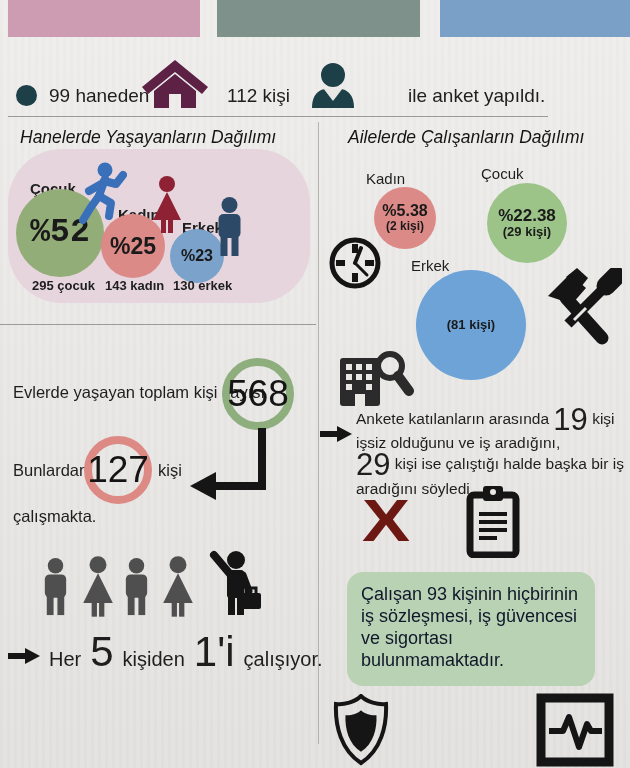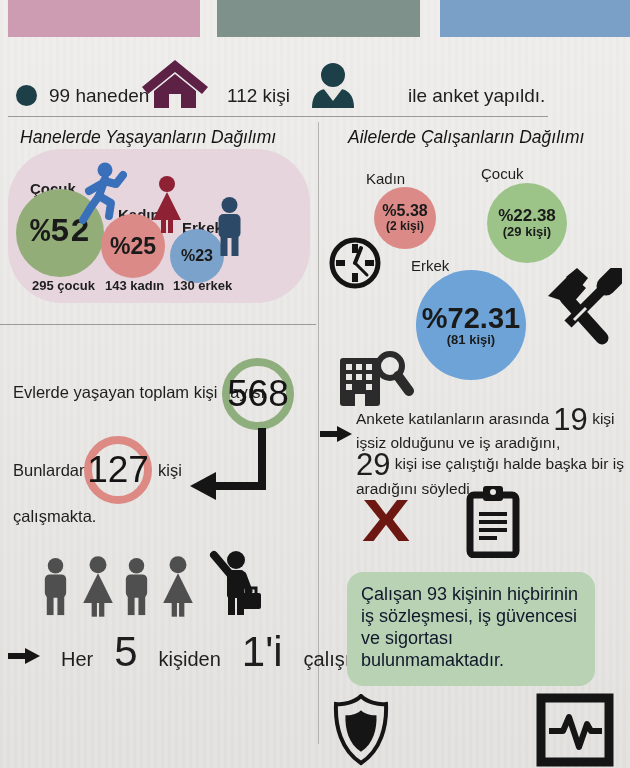--- a/index.html
+++ b/index.html
@@ -61,21 +61,21 @@
   .ring-127{left:84px;top:436px;width:52px;height:52px;border:8px solid #dd8a85;}
   .kisi{left:158px;top:461px;}
   .calismakta{left:13px;top:507px;}
   
   .p1{left:40px;top:556px;}
   .p2{left:80px;top:556px;}
   .p3{left:121px;top:556px;}
   .p4{left:160px;top:556px;}
   .p5{left:199px;top:549px;}
   
-  .ratio{left:8px;top:628px;width:322px;display:flex;align-items:baseline;gap:21px;white-space:nowrap;}
+  .ratio{left:8px;top:628px;width:322px;display:flex;align-items:baseline;gap:9px;white-space:nowrap;}
   .ratio .word{font-size:20px;}
   .ratio .bignum{font-size:42px;font-weight:normal;}
   .ratio .arr{align-self:center;transform:translateY(6px);}
   
   .lbl-r{font-size:15px;font-weight:normal;}
   .lbl-r-kadin{left:366px;top:170px;}
   .circ-r-kadin{left:374px;top:187px;width:62px;height:62px;background:#dc8a87;}
   .circ-r-kadin .pct{font-size:16px;}
   .circ-r-kadin .sub{font-size:12px;}
   .lbl-r-cocuk{left:481px;top:165px;}
@@ -292,21 +292,20 @@
         <rect x="8" y="24" width="9" height="6"></rect>
           <rect x="37" y="24" width="9" height="6"></rect>
       </g>
       <path d="M27 27 L33 12" stroke="#141414" stroke-width="4" stroke-linecap="round"></path>
       <path d="M27 27 L39 39" stroke="#141414" stroke-width="3" stroke-linecap="round"></path>
     </svg>
   </span>
 
   <div class="abs lbl-r lbl-r-erkek">Erkek</div>
   <div class="abs circle circ-r-erkek">
-    <span class="pct">%72.31</span>
     <span class="sub">(81 kişi)</span>
   </div>
 
   <span class="abs tools-icon">
     <svg width="86" height="82" viewBox="0 0 86 82">
       <g fill="#151515">
         <line x1="30" y1="30" x2="66" y2="70" stroke="#151515" stroke-width="13" stroke-linecap="round"></line>
         <path d="M12 28 L34 6 L50 20 L36 36 Z"></path>
         <path d="M30 9 L41 0 L52 10 L45 19 Z"></path>
         <line x1="72" y1="16" x2="32" y2="56" stroke="#151515" stroke-width="10"></line>

